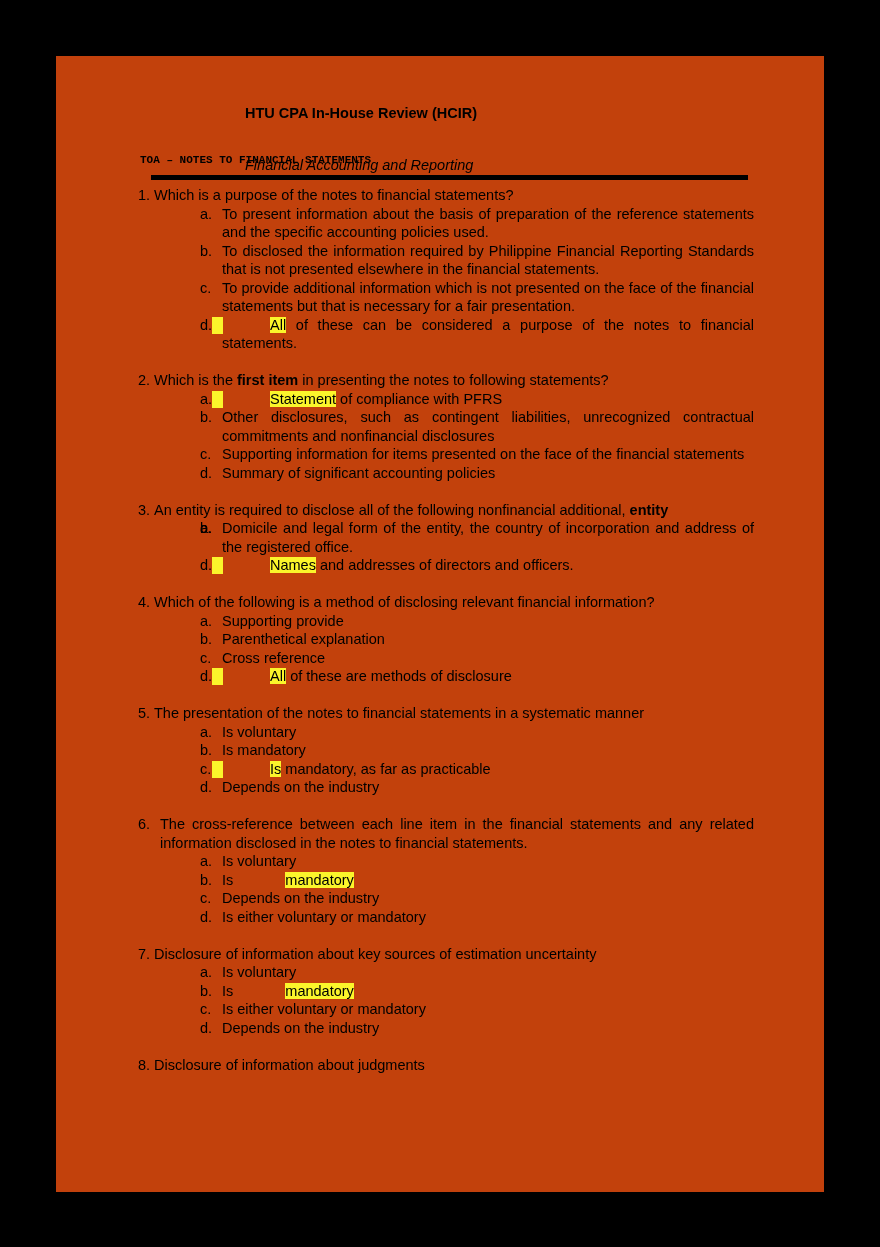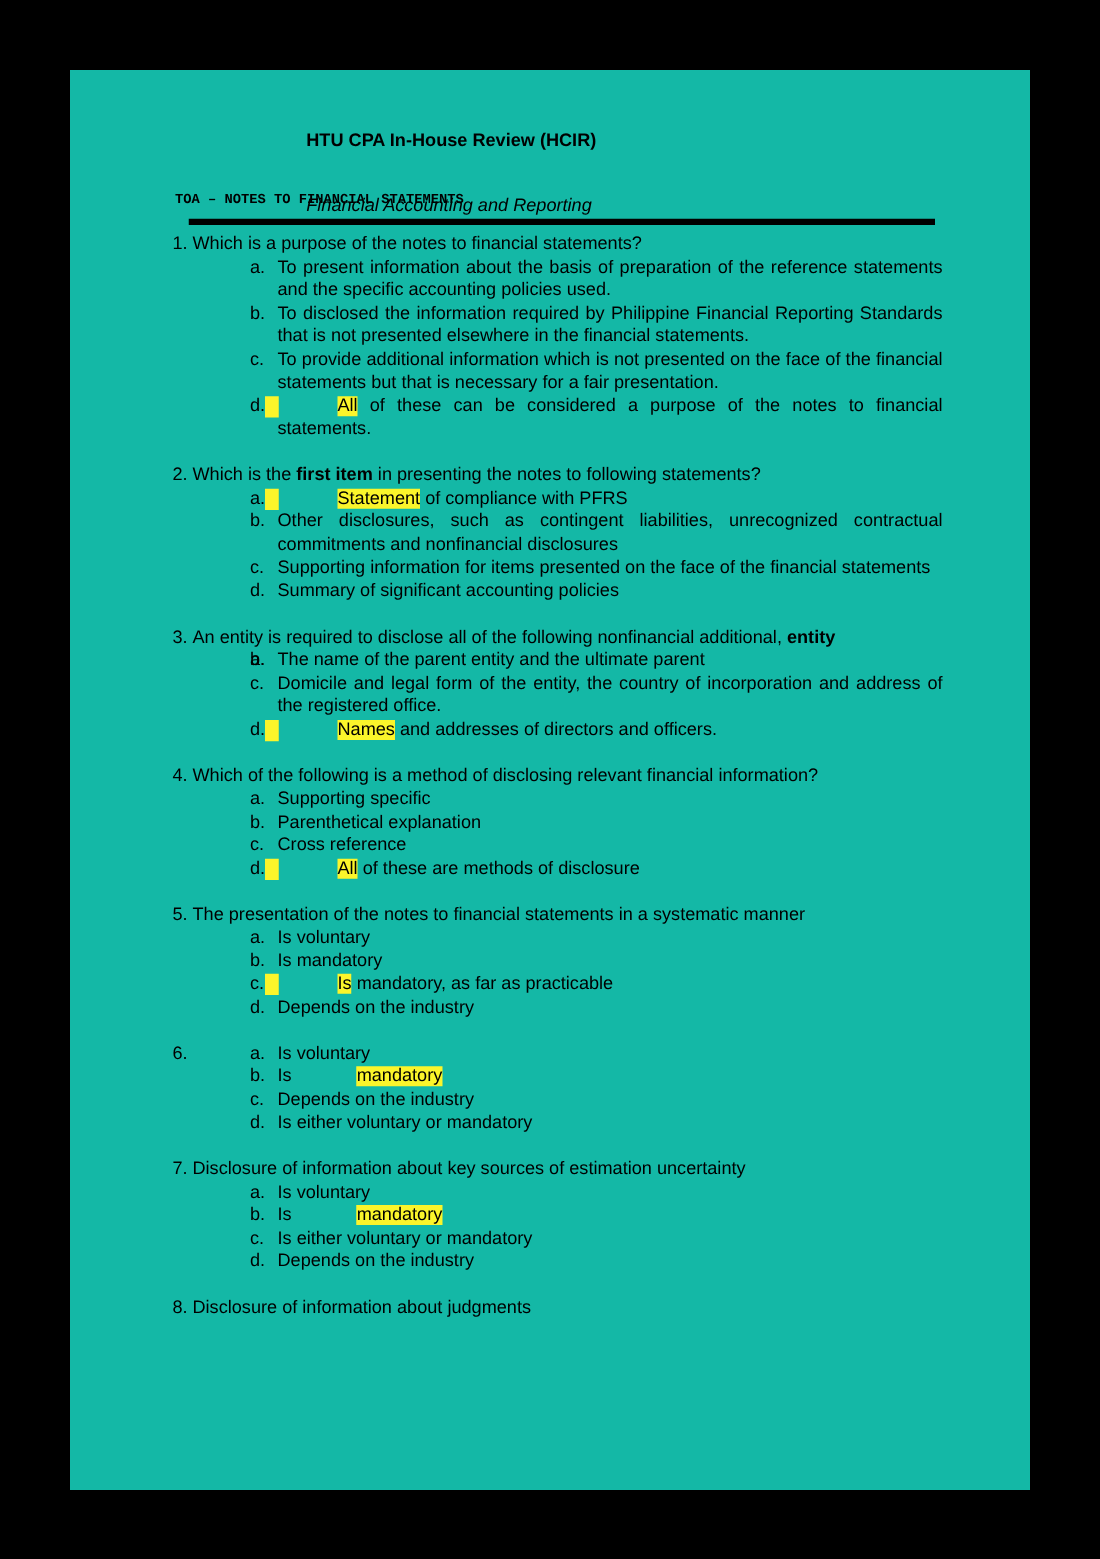--- a/index.html
+++ b/index.html
@@ -14,21 +14,21 @@
     overflow: hidden;
     font-family: "Liberation Sans", sans-serif;
     color: #000000;
   }
   .page {
     position: absolute;
     left: 56px;
     top: 56px;
     width: 768px;
     height: 1136px;
-    background: #14b8a6;
+    background: #c2410c;
   }
   .header-block {
     position: absolute;
     left: 189px;
     top: 48px;
     font-size: 14.5px;
     line-height: 18px;
   }
   .header-title {
     font-weight: bold;
@@ -179,42 +179,41 @@
       <div class="q-stem">
         <span class="q-num">3.</span>
         <span> An entity is required to disclose all of the following nonfinancial additional, </span><b>entity</b>
       </div>
       <ul class="options">
         <li class="option">
           <span class="opt-letter">a.</span>
         </li>
         <li class="option">
           <span class="opt-letter">b.</span>
-          <span>The name of the parent entity and the ultimate parent</span>
         </li>
         <li class="option">
           <span class="opt-letter">c.</span>
           <span>Domicile and legal form of the entity, the country of incorporation and address of the registered office.</span>
         </li>
         <li class="option">
           <span class="opt-letter">d.</span>
           <span class="hl-gap"></span><span class="hl">Names</span><span> and addresses of directors and officers.</span>
         </li>
       </ul>
     </div>
 
     <div class="question">
       <div class="q-stem">
         <span class="q-num">4.</span>
         <span>Which of the following is a method of disclosing relevant financial information?</span>
       </div>
       <ul class="options">
         <li class="option">
           <span class="opt-letter">a.</span>
-          <span>Supporting specific</span>
+          <span>Supporting provide</span>
         </li>
         <li class="option">
           <span class="opt-letter">b.</span>
           <span>Parenthetical explanation</span>
         </li>
         <li class="option">
           <span class="opt-letter">c.</span>
           <span>Cross reference</span>
         </li>
         <li class="option">
@@ -245,20 +244,21 @@
         <li class="option">
           <span class="opt-letter">d.</span>
           <span>Depends on the industry</span>
         </li>
       </ul>
     </div>
 
     <div class="question">
       <div class="q-stem wrap">
         <span class="q-num">6.</span>
+        <span>The cross-reference between each line item in the financial statements and any related information disclosed in the notes to financial statements.</span>
       </div>
       <ul class="options">
         <li class="option">
           <span class="opt-letter">a.</span>
           <span>Is voluntary</span>
         </li>
         <li class="option">
           <span class="opt-letter">b.</span>
           <span>Is </span><span class="hl">mandatory</span>
         </li>

